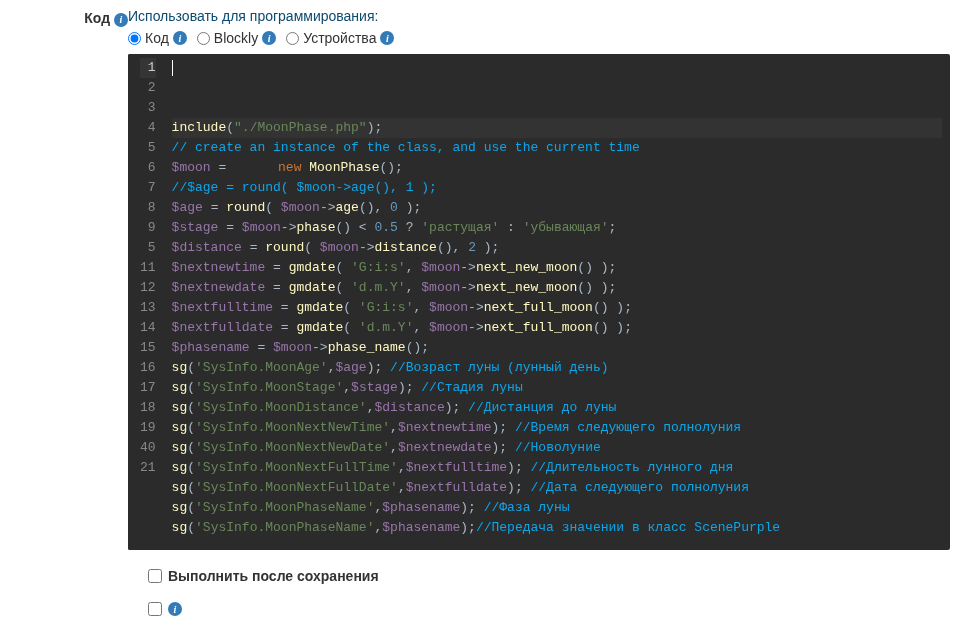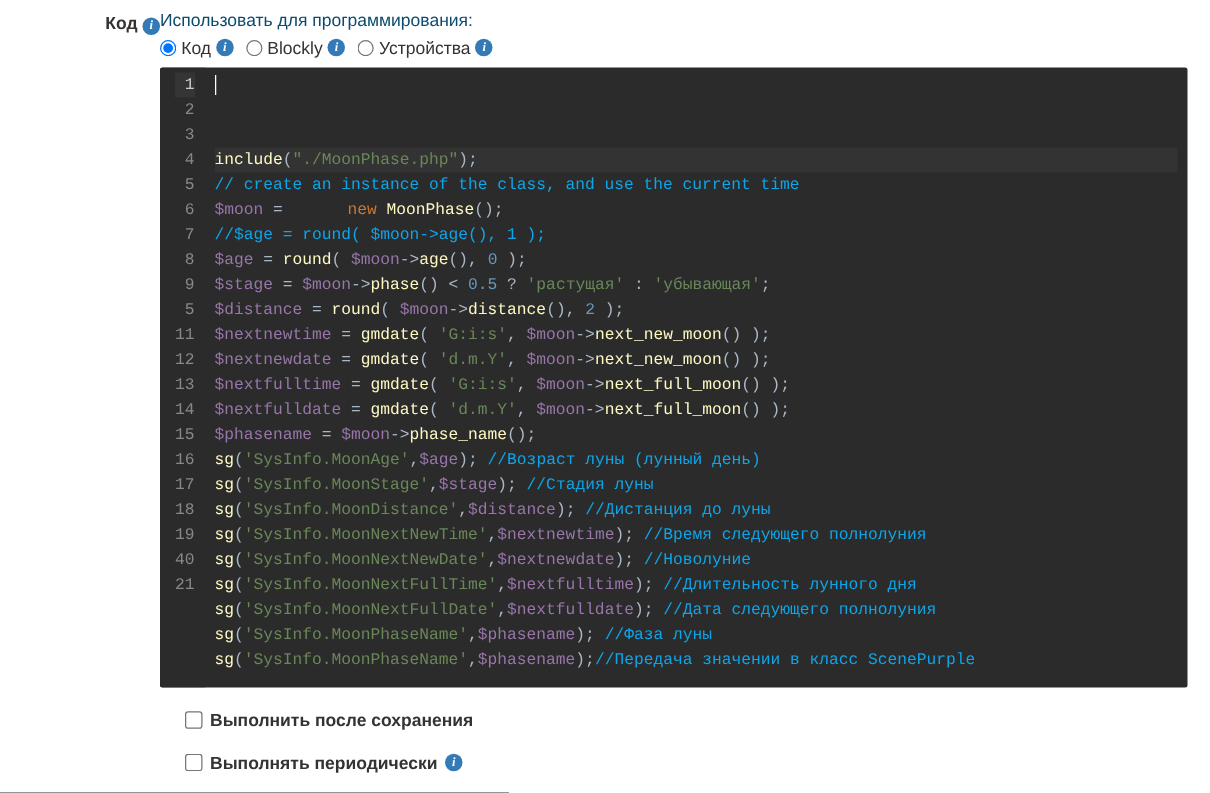--- a/index.html
+++ b/index.html
@@ -88,19 +88,18 @@
       <div class="line active-line"><span class="tok-fn">include</span><span class="tok-op">(</span><span class="tok-str">"./MoonPhase.php"</span><span class="tok-op">);</span></div><div class="line"><span class="tok-com">// create an instance of the class, and use the current time</span></div><div class="line"><span class="tok-var">$moon</span><span class="tok-op"> = </span><span class="tok-kw">new</span><span class="tok-op"> </span><span class="tok-fn">MoonPhase</span><span class="tok-op">();</span></div><div class="line"><span class="tok-com">//$age = round( $moon-&gt;age(), 1 );</span></div><div class="line"><span class="tok-var">$age</span><span class="tok-op"> = </span><span class="tok-fn">round</span><span class="tok-op">( </span><span class="tok-var">$moon</span><span class="tok-op">-&gt;</span><span class="tok-fn">age</span><span class="tok-op">(), </span><span class="tok-num">0</span><span class="tok-op"> );</span></div><div class="line"><span class="tok-var">$stage</span><span class="tok-op"> = </span><span class="tok-var">$moon</span><span class="tok-op">-&gt;</span><span class="tok-fn">phase</span><span class="tok-op">() &lt; </span><span class="tok-num">0.5</span><span class="tok-op"> ? </span><span class="tok-str">'растущая'</span><span class="tok-op"> : </span><span class="tok-str">'убывающая'</span><span class="tok-op">;</span></div><div class="line"><span class="tok-var">$distance</span><span class="tok-op"> = </span><span class="tok-fn">round</span><span class="tok-op">( </span><span class="tok-var">$moon</span><span class="tok-op">-&gt;</span><span class="tok-fn">distance</span><span class="tok-op">(), </span><span class="tok-num">2</span><span class="tok-op"> );</span></div><div class="line"><span class="tok-var">$nextnewtime</span><span class="tok-op"> = </span><span class="tok-fn">gmdate</span><span class="tok-op">( </span><span class="tok-str">'G:i:s'</span><span class="tok-op">, </span><span class="tok-var">$moon</span><span class="tok-op">-&gt;</span><span class="tok-fn">next_new_moon</span><span class="tok-op">() );</span></div><div class="line"><span class="tok-var">$nextnewdate</span><span class="tok-op"> = </span><span class="tok-fn">gmdate</span><span class="tok-op">( </span><span class="tok-str">'d.m.Y'</span><span class="tok-op">, </span><span class="tok-var">$moon</span><span class="tok-op">-&gt;</span><span class="tok-fn">next_new_moon</span><span class="tok-op">() );</span></div><div class="line"><span class="tok-var">$nextfulltime</span><span class="tok-op"> = </span><span class="tok-fn">gmdate</span><span class="tok-op">( </span><span class="tok-str">'G:i:s'</span><span class="tok-op">, </span><span class="tok-var">$moon</span><span class="tok-op">-&gt;</span><span class="tok-fn">next_full_moon</span><span class="tok-op">() );</span></div><div class="line"><span class="tok-var">$nextfulldate</span><span class="tok-op"> = </span><span class="tok-fn">gmdate</span><span class="tok-op">( </span><span class="tok-str">'d.m.Y'</span><span class="tok-op">, </span><span class="tok-var">$moon</span><span class="tok-op">-&gt;</span><span class="tok-fn">next_full_moon</span><span class="tok-op">() );</span></div><div class="line"><span class="tok-var">$phasename</span><span class="tok-op"> = </span><span class="tok-var">$moon</span><span class="tok-op">-&gt;</span><span class="tok-fn">phase_name</span><span class="tok-op">();</span></div><div class="line"><span class="tok-fn">sg</span><span class="tok-op">(</span><span class="tok-str">'SysInfo.MoonAge'</span><span class="tok-op">,</span><span class="tok-var">$age</span><span class="tok-op">); </span><span class="tok-com">//Возраст луны (лунный день)</span></div><div class="line"><span class="tok-fn">sg</span><span class="tok-op">(</span><span class="tok-str">'SysInfo.MoonStage'</span><span class="tok-op">,</span><span class="tok-var">$stage</span><span class="tok-op">); </span><span class="tok-com">//Стадия луны</span></div><div class="line"><span class="tok-fn">sg</span><span class="tok-op">(</span><span class="tok-str">'SysInfo.MoonDistance'</span><span class="tok-op">,</span><span class="tok-var">$distance</span><span class="tok-op">); </span><span class="tok-com">//Дистанция до луны</span></div><div class="line"><span class="tok-fn">sg</span><span class="tok-op">(</span><span class="tok-str">'SysInfo.MoonNextNewTime'</span><span class="tok-op">,</span><span class="tok-var">$nextnewtime</span><span class="tok-op">); </span><span class="tok-com">//Время следующего полнолуния</span></div><div class="line"><span class="tok-fn">sg</span><span class="tok-op">(</span><span class="tok-str">'SysInfo.MoonNextNewDate'</span><span class="tok-op">,</span><span class="tok-var">$nextnewdate</span><span class="tok-op">); </span><span class="tok-com">//Новолуние</span></div><div class="line"><span class="tok-fn">sg</span><span class="tok-op">(</span><span class="tok-str">'SysInfo.MoonNextFullTime'</span><span class="tok-op">,</span><span class="tok-var">$nextfulltime</span><span class="tok-op">); </span><span class="tok-com">//Длительность лунного дня</span></div><div class="line"><span class="tok-fn">sg</span><span class="tok-op">(</span><span class="tok-str">'SysInfo.MoonNextFullDate'</span><span class="tok-op">,</span><span class="tok-var">$nextfulldate</span><span class="tok-op">); </span><span class="tok-com">//Дата следующего полнолуния</span></div><div class="line"><span class="tok-fn">sg</span><span class="tok-op">(</span><span class="tok-str">'SysInfo.MoonPhaseName'</span><span class="tok-op">,</span><span class="tok-var">$phasename</span><span class="tok-op">); </span><span class="tok-com">//Фаза луны</span></div><div class="line"><span class="tok-fn">sg</span><span class="tok-op">(</span><span class="tok-str">'SysInfo.MoonPhaseName'</span><span class="tok-op">,</span><span class="tok-var">$phasename</span><span class="tok-op">);</span><span class="tok-com">//Передача значении в класс ScenePurple</span></div></div>
     </div>
 
     <div class="checks">
       <div class="check">
         <input type="checkbox" id="c1" style="">
         <label for="c1">Выполнить после сохранения</label>
       </div>
       <div class="check">
         <input type="checkbox" id="c2" style="">
-        <label for="c2">Выполнять периодически</label>
         <span class="info-icon">i</span>
       </div>
     </div>
 
   </div>
 </div>
 
 </body></html>

